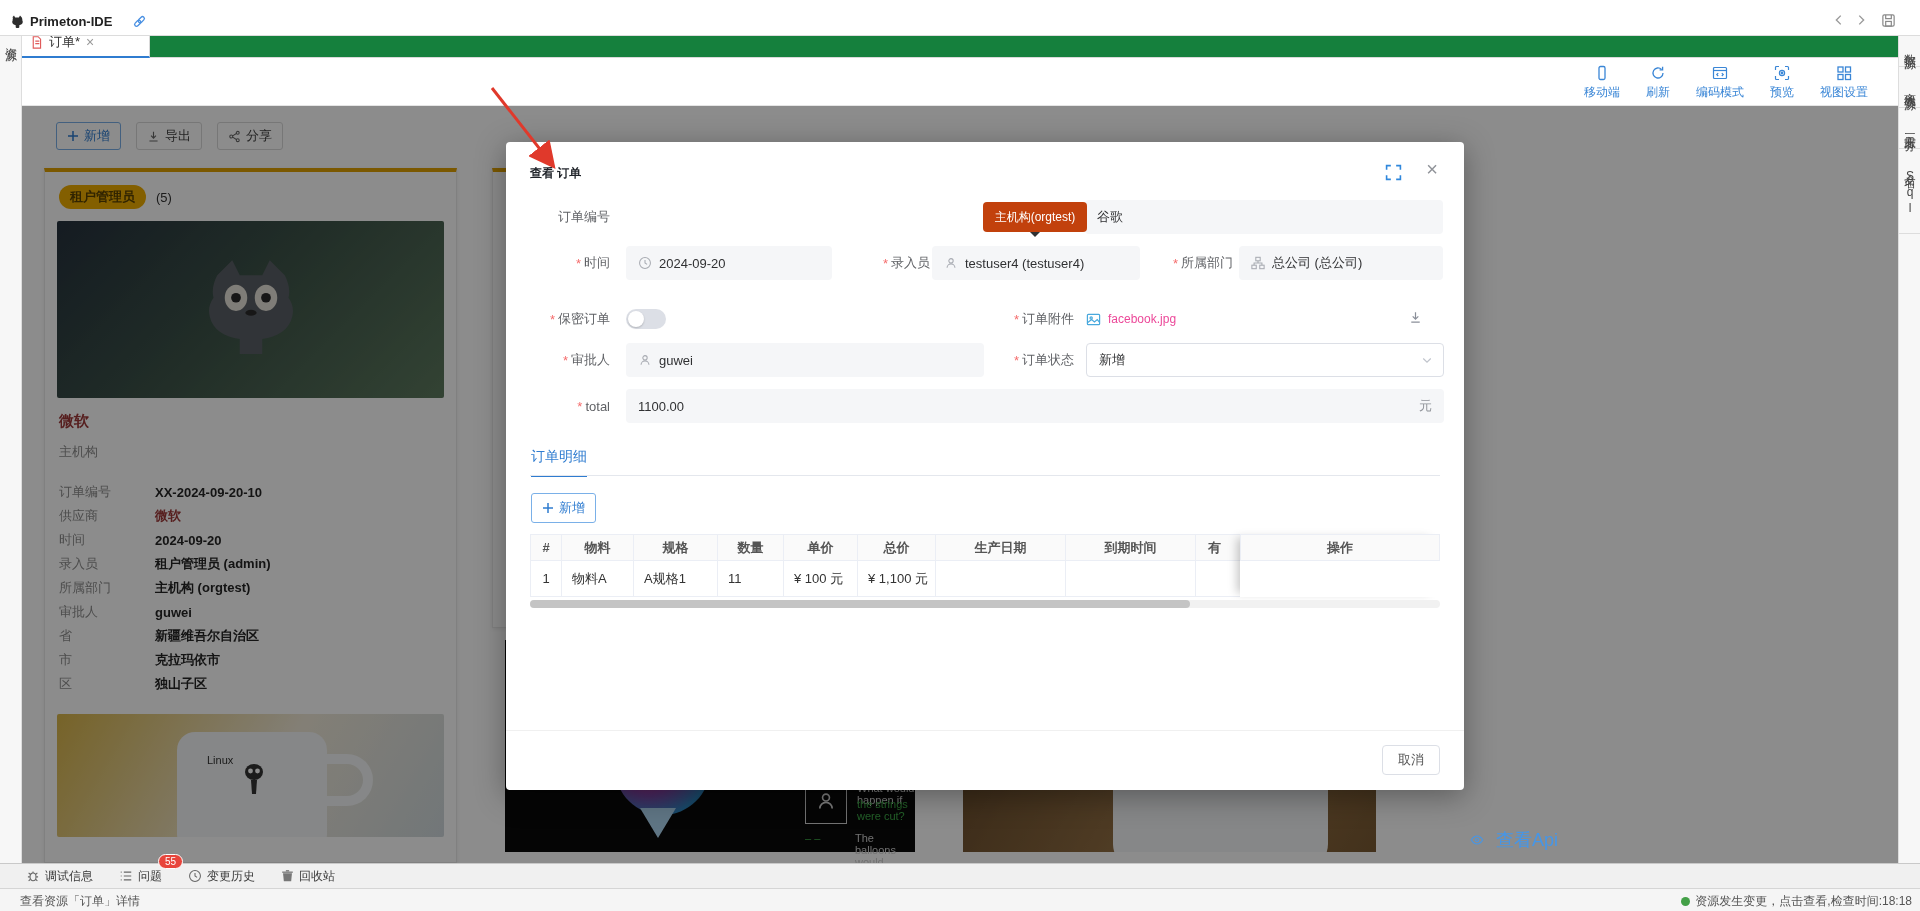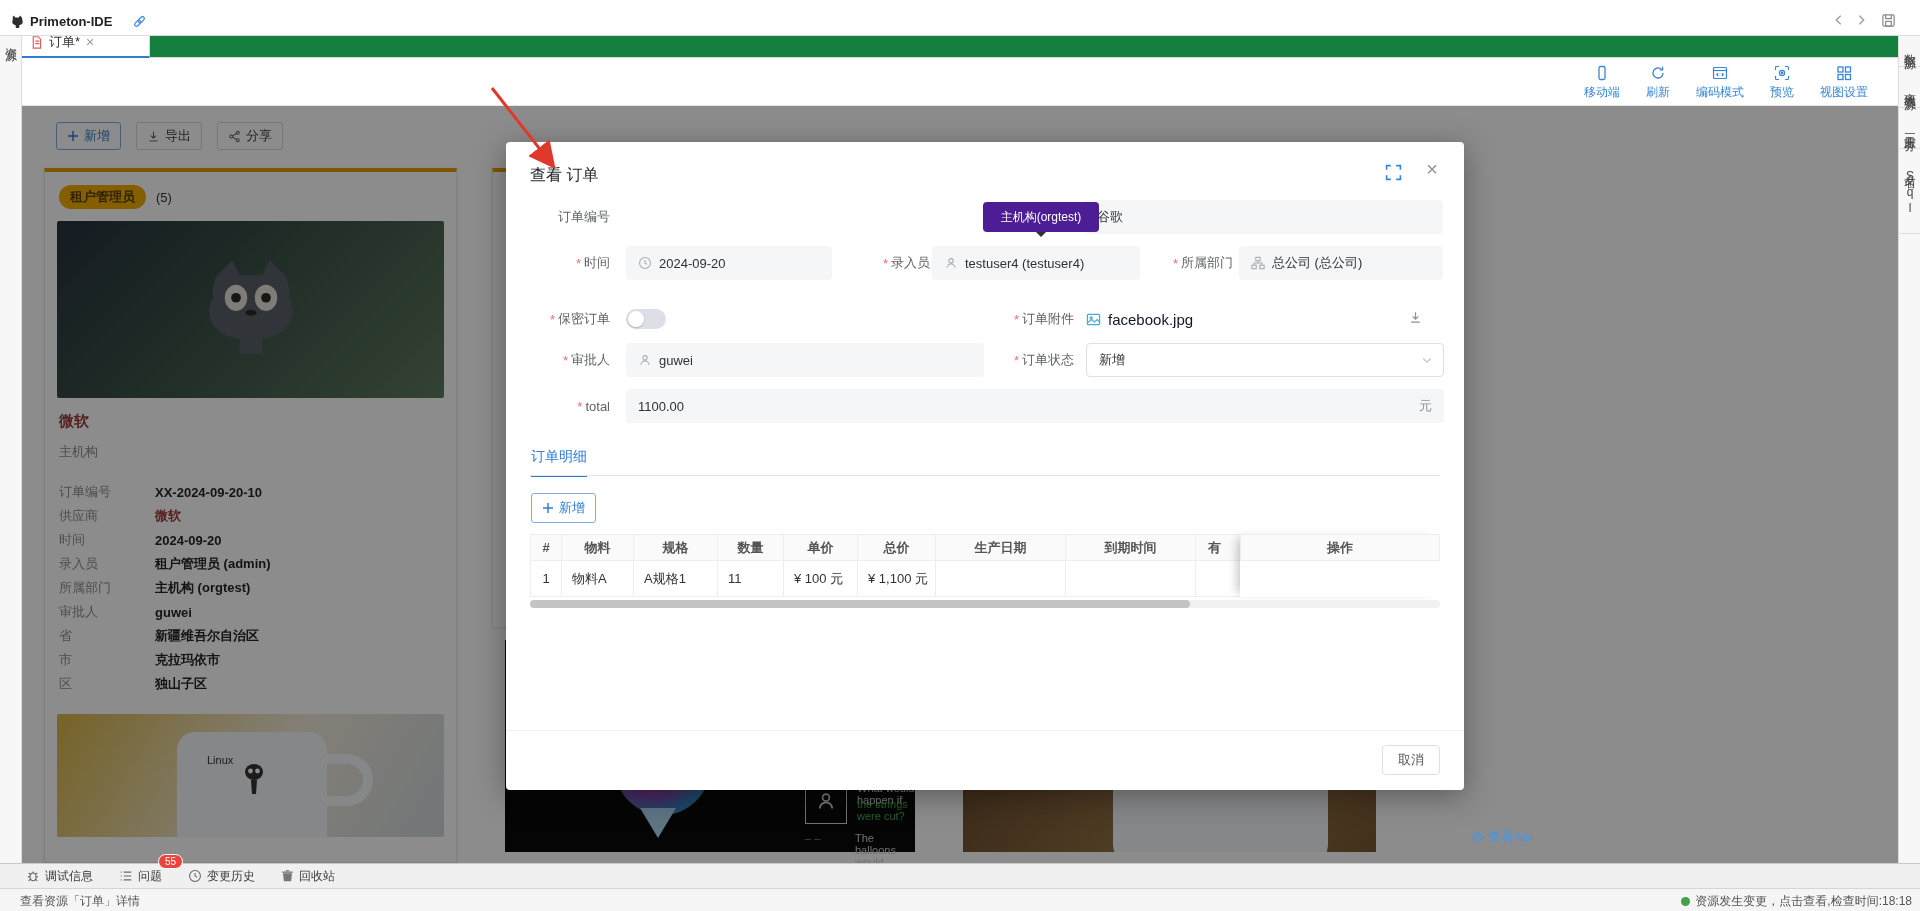--- a/index.html
+++ b/index.html
@@ -35,33 +35,33 @@
   .btn.blue{border-color:#7ab0e8;color:#2f7cd0}
   .kcol{position:absolute;background:#fff;border:1px solid #e9e9e9;border-top:4px solid #e0a000;box-shadow:0 1px 4px rgba(0,0,0,.08)}
   .pill{display:inline-block;background:#efad00;color:#5a4300;font-size:13px;font-weight:bold;border-radius:12px;padding:3px 11px}
   .cardphoto{position:absolute;left:12px;right:12px;border-radius:2px;overflow:hidden}
   .fieldrow{position:absolute;left:14px;right:10px;height:24px;display:flex;font-size:13px;align-items:center}
   .fieldrow .fl{width:96px;color:#8c8c8c}
   .fieldrow .fv{color:#262626;font-weight:600}
   .fv.maroon{color:#9e3a3a}
   
   .dim{position:absolute;inset:0;background:rgba(0,0,0,.45);z-index:10}
-  .viewapi{position:absolute;left:1448px;top:722px;z-index:11;color:#4596e8;font-size:13px;display:flex;gap:4px;align-items:center;cursor:pointer}
+  .viewapi{position:absolute;left:1448px;top:722px;z-index:11;color:#4596e8;font-size:18px;display:flex;gap:12px;align-items:center;cursor:pointer}
   
   .modal{position:absolute;left:506px;top:142px;width:958px;height:648px;background:#fff;border-radius:4px;box-shadow:0 6px 30px rgba(0,0,0,.35);z-index:20}
-  .mtitle{position:absolute;left:24px;top:23px;font-size:16px;font-weight:400;color:#1f2329}
+  .mtitle{position:absolute;left:24px;top:23px;font-size:12px;font-weight:700;color:#1f2329}
   .mfull{position:absolute;right:62px;top:22px;cursor:pointer}
   .mclose{position:absolute;right:26px;top:16px;font-size:20px;color:#909399;cursor:pointer}
   .mlabel{position:absolute;height:34px;display:flex;align-items:center;justify-content:flex-end;font-size:13px;color:#606266}
   .req::before{content:"*";color:#f56c6c;margin-right:3px}
   .minput{position:absolute;height:34px;background:#f5f6f8;border-radius:4px;display:flex;align-items:center;gap:7px;padding:0 12px;font-size:13px;color:#303133}
   .mselect{position:absolute;height:34px;background:#fff;border:1px solid #dcdfe6;border-radius:4px;display:flex;align-items:center;padding:0 12px;font-size:13px;color:#303133;cursor:pointer}
   .toggle{position:absolute;width:40px;height:20px;border-radius:10px;background:#dcdfe6;cursor:pointer}
   .toggle .knob{position:absolute;left:2px;top:2px;width:16px;height:16px;border-radius:50%;background:#fff;box-shadow:0 1px 2px rgba(0,0,0,.2)}
-  .tooltip{position:absolute;left:477px;top:60px;width:116px;height:30px;background:#4c1d95;color:#fff;border-radius:4px;font-size:12px;display:flex;align-items:center;justify-content:center;z-index:5}
+  .tooltip{position:absolute;left:477px;top:60px;width:104px;height:30px;background:#c2410c;color:#fff;border-radius:4px;font-size:12px;display:flex;align-items:center;justify-content:center;z-index:5}
   .tooltip::after{content:"";position:absolute;left:50%;bottom:-5px;margin-left:-5px;border-left:5px solid transparent;border-right:5px solid transparent;border-top:5px solid #303133}
   .dtab{position:absolute;left:25px;top:306px;font-size:14px;color:#2f7cd0;padding-bottom:9px;border-bottom:2px solid #2f7cd0;cursor:pointer}
   .ddiv{position:absolute;left:24px;right:24px;top:333px;border-bottom:1px solid #e4e7ed}
   .grid{position:absolute;left:24px;top:392px;width:910px;font-size:13px}
   .grow{display:flex}
   .gcell{border:1px solid #ebeef5;border-left:none;display:flex;align-items:center;justify-content:center;overflow:hidden;white-space:nowrap}
   .grow .gcell:first-child{border-left:1px solid #ebeef5}
   .ghead .gcell{height:27px;background:#fafafa;color:#555;font-weight:600}
   .gbody .gcell{height:36px;border-top:none;color:#333;justify-content:flex-start;padding-left:10px}
   .gbody .gcell.c0{justify-content:center;padding-left:0}
@@ -380,21 +380,21 @@
   <div class="toggle" style="left:120px;top:167px">
       <span class="knob"></span>
     </div>
   <div class="mlabel req" style="left:490px;top:160px;width:78px">订单附件</div>
   <div class="abs" style="left:580px;top:160px;height:34px;display:flex;align-items:center;gap:7px">
     <svg width="15" height="15" viewBox="0 0 16 16" fill="none" stroke="#49a9dd" stroke-width="1.3">
         <rect x="1.5" y="2.5" width="13" height="11" rx="1"></rect>
         <circle cx="5.5" cy="6.5" r="1.2"></circle>
         <path d="M1.5 11.5 6 8l3 2.5L12 8l2.5 3"></path>
       </svg>
-    <span style="font-size:15px;color:#0f172a;cursor:pointer">facebook.jpg</span>
+    <span style="font-size:12px;color:#ec4899;cursor:pointer">facebook.jpg</span>
   </div>
   <span class="abs" style="left:902px;top:168px;cursor:pointer">
     <svg width="15" height="15" viewBox="0 0 16 16" fill="none" stroke="#8a8f99" stroke-width="1.3">
         <path d="M8 2.5v7M5 6.8l3 3 3-3M3.5 13h9"></path>
       </svg>
   </span>
 
   <div class="mlabel req" style="left:46px;top:201px;width:58px">审批人</div>
   <div class="minput" style="left:120px;top:201px;width:358px">
     <svg width="14" height="14" viewBox="0 0 16 16" fill="none" stroke="#a8abb2" stroke-width="1.2">

